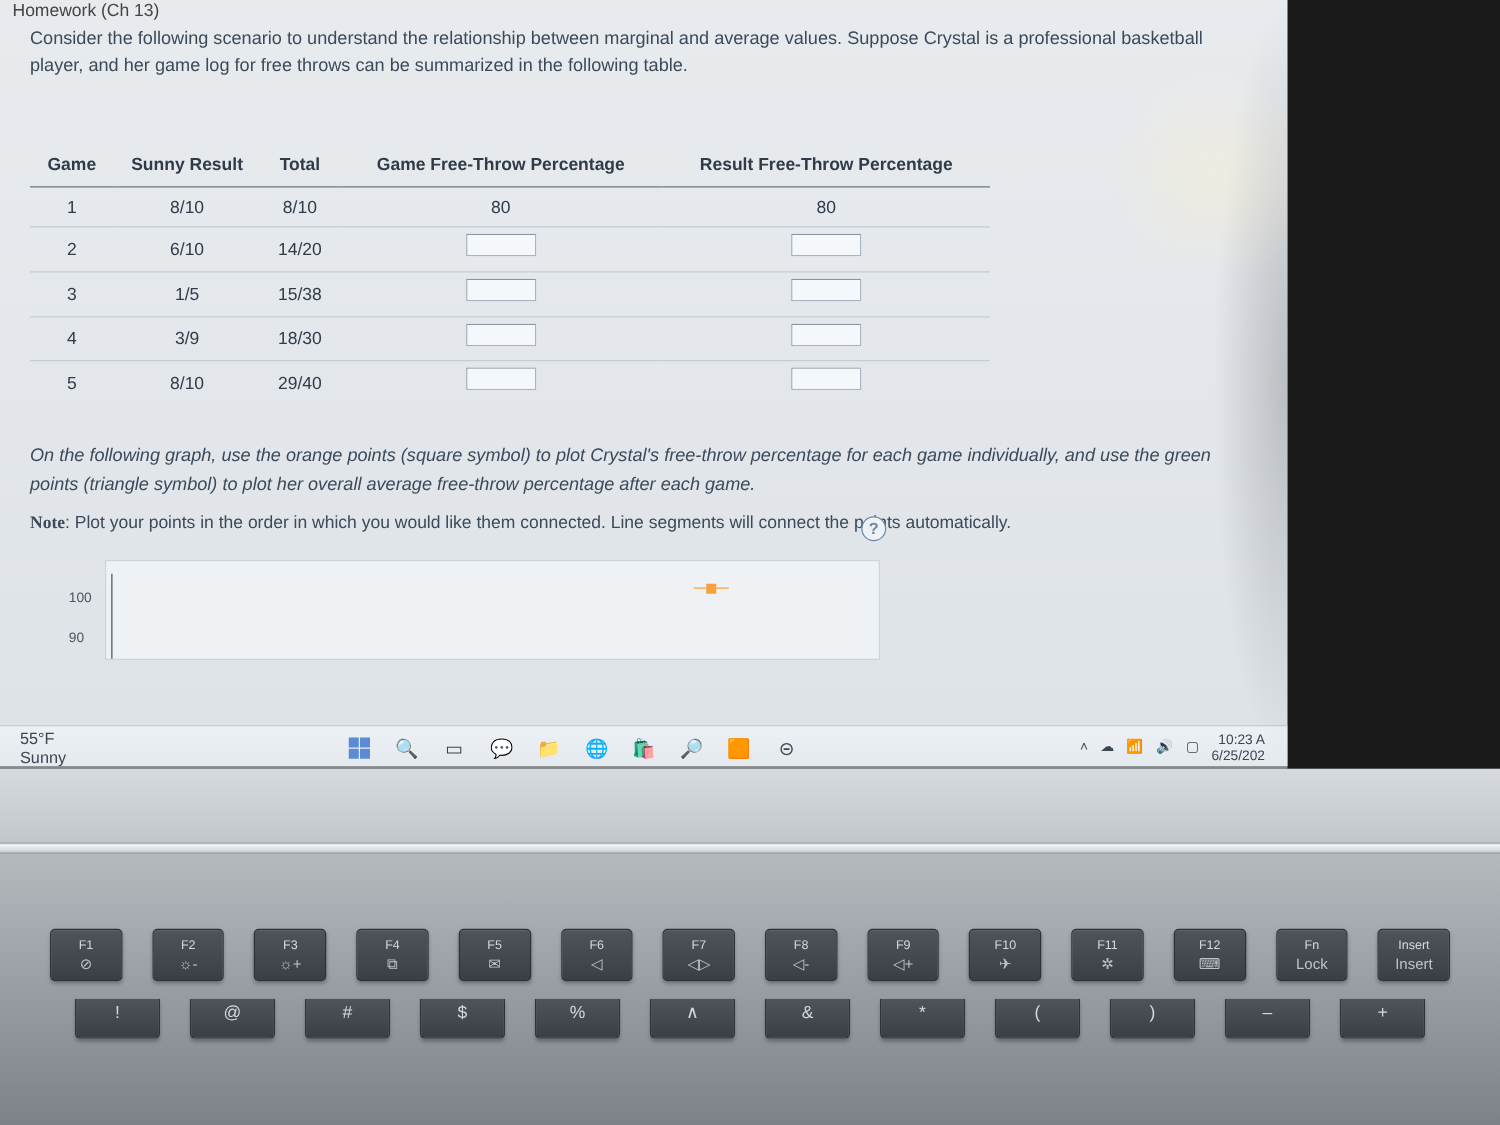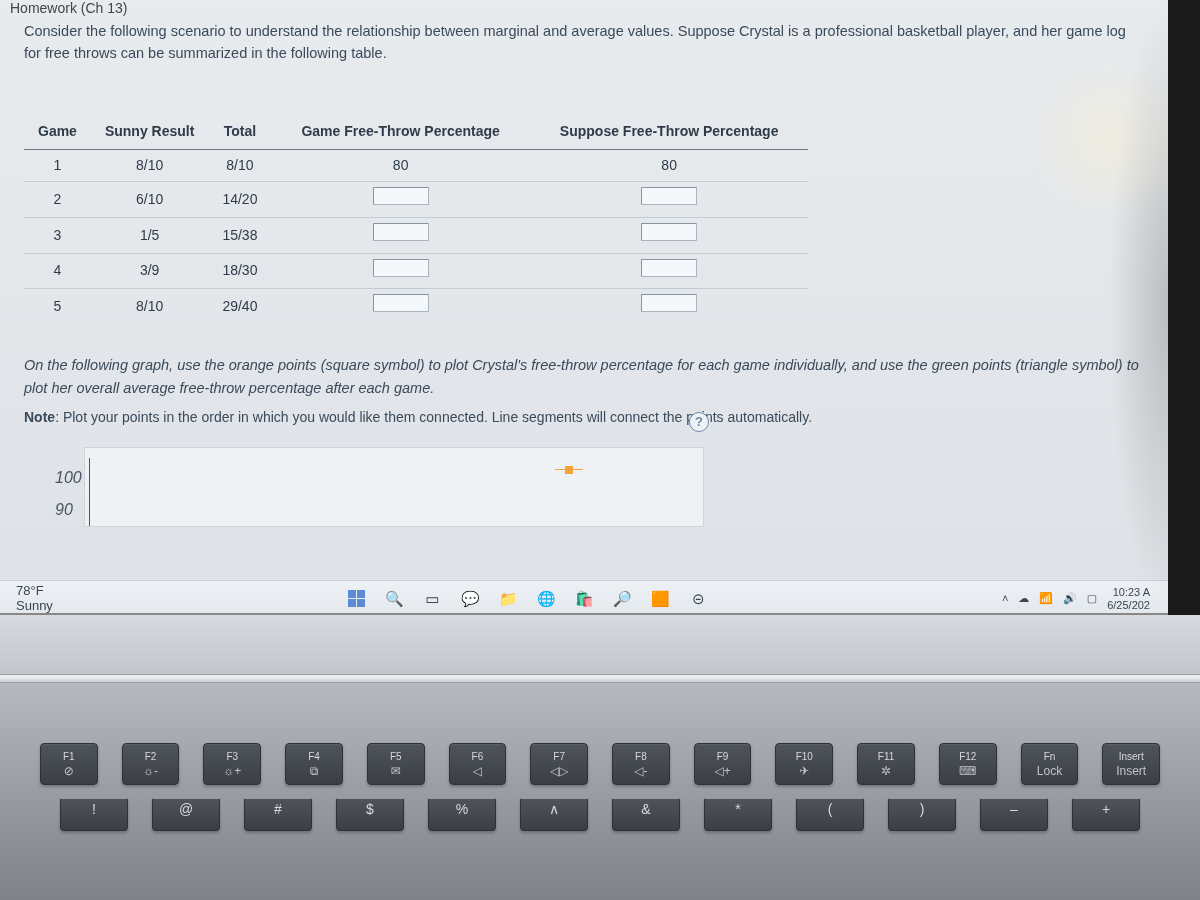--- a/index.html
+++ b/index.html
@@ -7,21 +7,21 @@
     font-family: Arial, Helvetica, sans-serif;
     background: #1a1a1a;
     width: 1200px;
     height: 900px;
     overflow: hidden;
     position: relative;
   }
   .screen {
     position: absolute;
     top: 0; left: 0;
-    width: 1168px;
+    width: 1030px;
     height: 615px;
     background: linear-gradient(180deg, #e8ebee 0%, #e2e6ea 60%, #dde2e7 100%);
     overflow: hidden;
     border-bottom: 2px solid #888;
   }
   .tab-remnant {
     position: absolute;
     top: -4px; left: 0;
     font-size: 14px;
     color: #444;
@@ -31,21 +31,21 @@
   .content {
     padding: 20px 24px 0 24px;
     color: #3a4a5a;
     font-size: 14.5px;
     line-height: 1.55;
   }
   .intro { margin-bottom: 50px; }
   .instr { font-style: italic; color: #3a4a5a; margin: 20px 0 10px; }
   .instr2 { font-style: italic; color: #3a4a5a; margin: 30px 0 6px; }
   .note { font-size: 14px; color: #3a4a5a; margin: 8px 0 18px; }
-  .note b { font-weight: 700; font-style: normal; }
+  .note b { font-weight: 700; font-style: normal; font-family: Liberation Serif, serif; }
 
   table {
     border-collapse: collapse;
     font-size: 14px;
     color: #2f3b48;
   }
   th {
     font-weight: 700;
     padding: 6px 14px;
     border-bottom: 1px solid #6b7785;
@@ -85,24 +85,23 @@
     color: #6a8aab;
     font-size: 13px;
     font-weight: 700;
     text-align: center;
     line-height: 18px;
     background: #eef2f5;
   }
   .ytick {
     position: absolute;
     left: -30px;
-    font-size: 16px;
+    font-size: 11px;
     color: #4a5560;
     transform: translateY(-50%);
-    font-style: italic;
   }
   .axis-line {
     position: absolute;
     left: 4px; top: 10px; bottom: 0;
     width: 1px;
     background: #4a5560;
   }
   .legend-swatch {
     position: absolute;
     top: 18px; right: 120px;
@@ -184,21 +183,21 @@
   .hinge-line {
     height: 8px;
     background: linear-gradient(180deg, #f2f4f6 0%, #c9ced3 100%);
     border-top: 1px solid #e6e9ec;
     border-bottom: 1px solid #9aa0a6;
   }
   .fnrow {
     display: flex;
     gap: 24px;
     padding: 60px 40px 0 40px;
-    justify-content: flex-start;
+    justify-content: center;
   }
   .key {
     width: 68px; height: 42px;
     background: linear-gradient(180deg, #4f545a 0%, #3b3f45 100%);
     border: 1px solid #2e3136;
     border-radius: 4px;
     color: #d5d9dd;
     font-size: 10px;
     display: flex;
     flex-direction: column;
@@ -253,21 +252,21 @@
     <p class="intro">Consider the following scenario to understand the relationship between marginal and average values. Suppose Crystal is a professional basketball player, and her game log for free throws can be summarized in the following table.</p>
 
 
     <table>
       <thead>
         <tr>
           <th>Game</th>
           <th>Sunny Result</th>
           <th>Total</th>
           <th class="bigcol">Game Free-Throw Percentage</th>
-          <th class="bigcol">Suppose Free-Throw Percentage</th>
+          <th class="bigcol">Result Free-Throw Percentage</th>
         </tr>
       </thead>
       <tbody id="tbody">
           <tr>
             <td>1</td>
             <td>8/10</td>
             <td>8/10</td>
             <td>80</td>
             <td>80</td>
           </tr>
@@ -314,21 +313,21 @@
       <span class="ytick" style="top:62px">90</span>
       <div class="legend-swatch">
         <span class="legend-sq"></span>
       </div>
     </div>
   </div>
 
   <div class="taskbar">
     <div class="tb-left">
       <div>
-        <div class="temp">78°F</div>
+        <div class="temp">55°F</div>
         <div class="cond">Sunny</div>
       </div>
     </div>
     <div class="tb-center">
       <div class="tb-ico">
         <div class="windows-logo">
             <span></span>
             <span></span>
             <span></span>
             <span></span>

